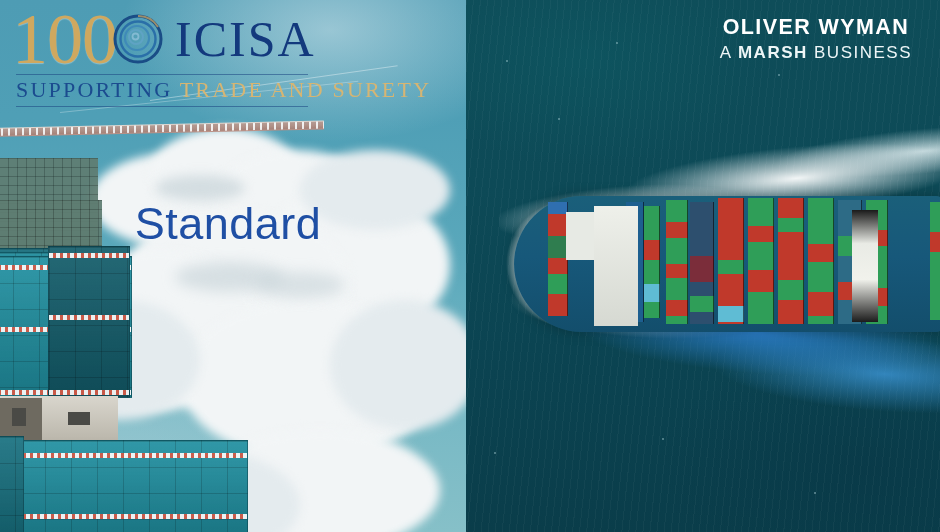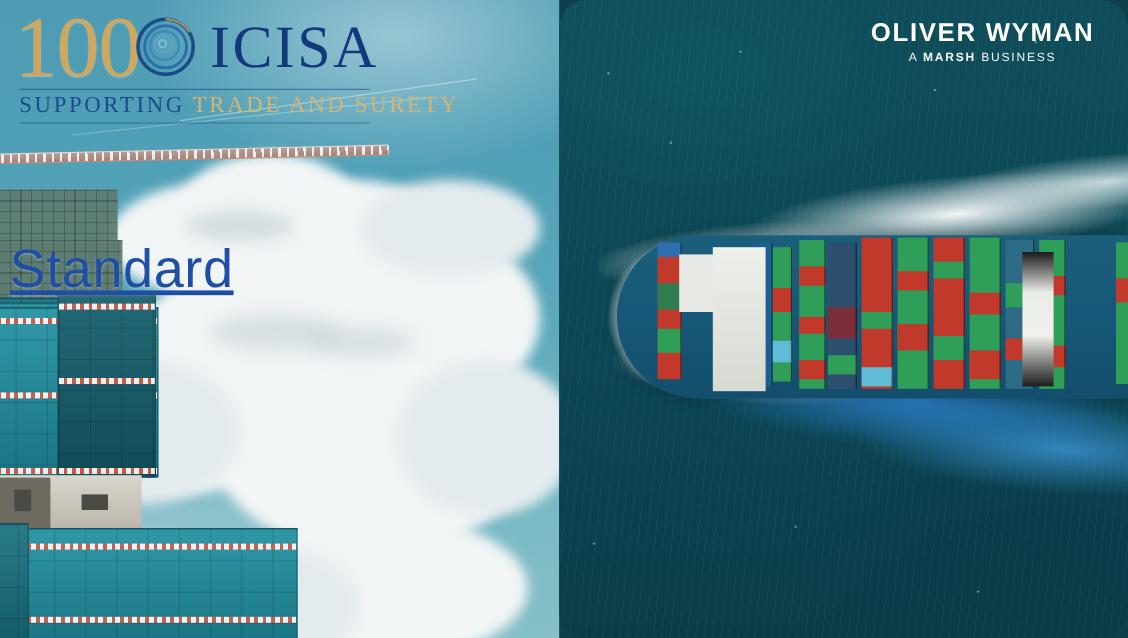--- a/index.html
+++ b/index.html
@@ -104,25 +104,24 @@
     background:linear-gradient(180deg,#d9d6cd 0%, #bdb9ae 60%, #9f9b90 100%);
   }
   .concrete-dark { position:absolute; background:#6e6a60; }
   .win { position:absolute; background:#4a4a46; }
 
   
   .title-block {
     position:absolute;
     right:18px; top:200px;
     width:440px;
-    text-align:left;
+    text-align:center;
     color:#1f4fa4;
     line-height:1.06;
     letter-spacing:.5px;
-    text-decoration:underline;
   }
   .title-line {
     font-size:45px;
     font-weight:400;
     color:#1f4fa4;
     display:block;
     text-shadow:0 1px 2px rgba(255,255,255,.35);
   }
 
   
@@ -157,39 +156,38 @@
     color:#13397d;
     letter-spacing:2px;
     line-height:1;
     margin-left:2px;
   }
   .tagline {
     position:absolute;
     left:4px; top:66px;
     width:292px;
     font-family:"Liberation Serif", serif;
-    font-size:19px;
+    font-size:22px;
     letter-spacing:2.2px;
     white-space:nowrap;
     border-top:1px solid rgba(28,70,130,.55);
     border-bottom:1px solid rgba(28,70,130,.55);
     padding:2px 0 3px 0;
     text-align:center;
   }
   .tag-a { color:#1b4b8f; }
   .tag-b { color:#d6b573; }
 
   
   .panel-right {
     position:absolute; left:466px; top:0;
     width:474px; height:532px;
     overflow:hidden;
     background:
       linear-gradient(180deg, #0e4d59 0%, #0d4a57 35%, #0b4452 65%, #0a3d4a 100%);
-    border-radius: 23px;
   }
   .sea-texture {
     position:absolute; inset:0;
     background-image:
       repeating-linear-gradient(96deg, rgba(255,255,255,.035) 0 1px, transparent 1px 7px),
       radial-gradient(ellipse 260px 150px at 120px 60px, rgba(14,90,100,.55), transparent 70%),
       radial-gradient(ellipse 300px 180px at 400px 470px, rgba(8,55,70,.6), transparent 70%);
   }
   .sea-speck {
     position:absolute;
@@ -266,21 +264,21 @@
   }
   .ow-name {
     font-size:21.5px;
     font-weight:bold;
     letter-spacing:1.4px;
     line-height:1.1;
     color:#ffffff;
   }
   .ow-sub {
     margin-top:3px;
-    font-size:10px;
+    font-size:17px;
     letter-spacing:1.5px;
     color:#eef6f7;
   }
   .ow-sub b { font-weight:bold; }
 
   
   .webinar {
     position:absolute;
     left:14px; top:386px;
     font-size:27px;

